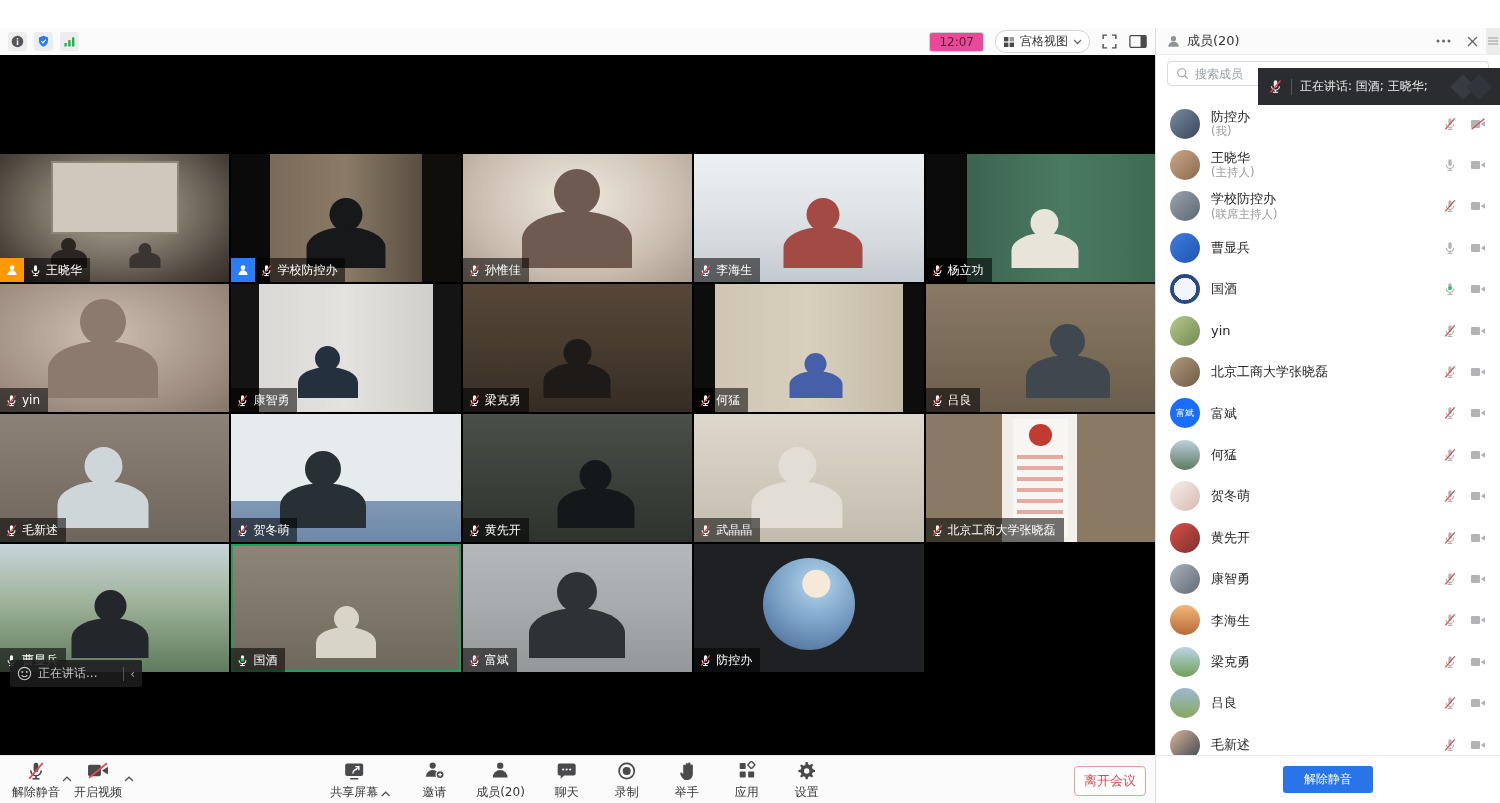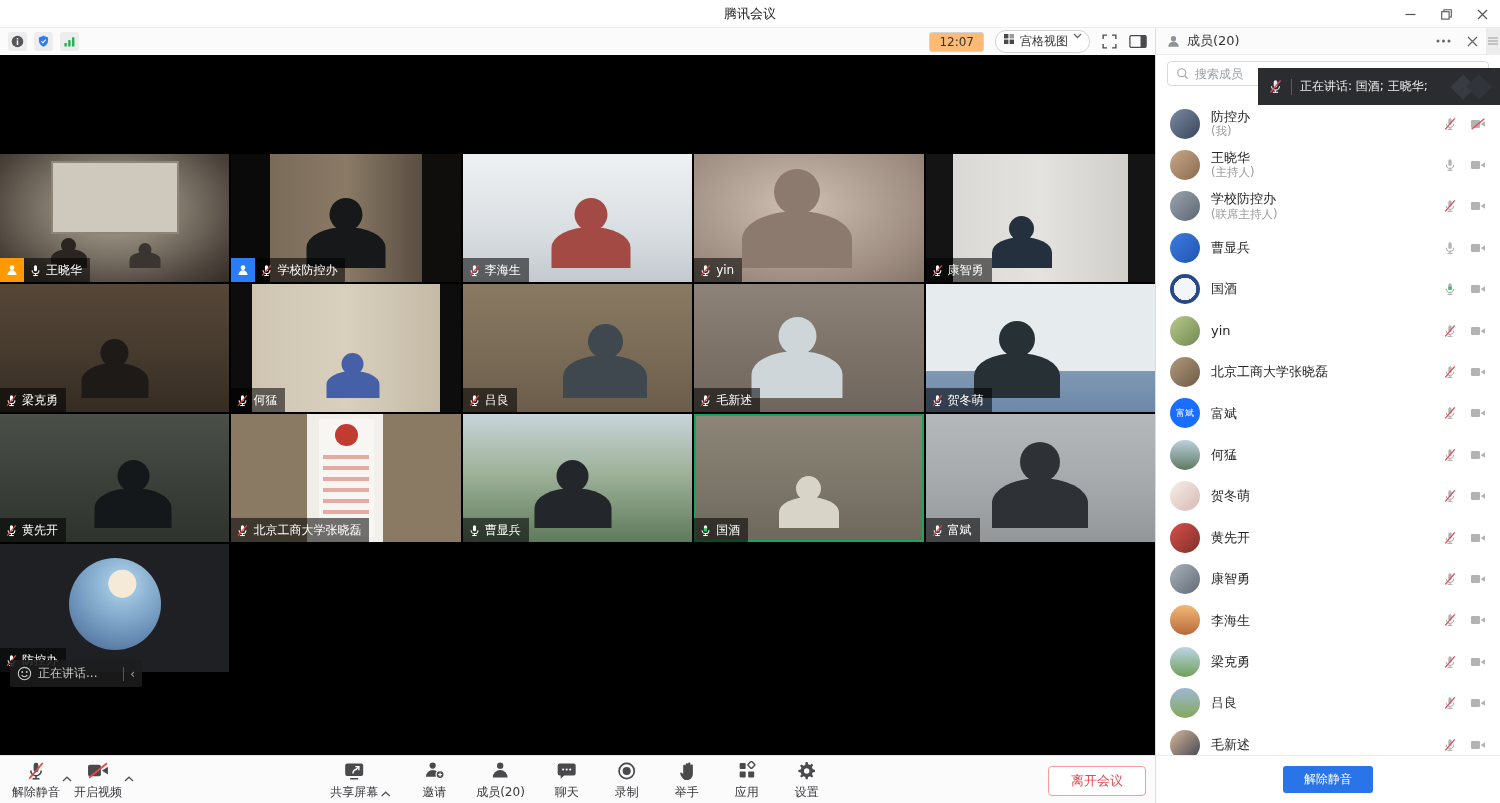--- a/index.html
+++ b/index.html
@@ -13,24 +13,24 @@
   .title { font-size:13px; color:#1b1b1b; }
   .win-controls { position:absolute; right:0; top:0; height:28px; display:flex; }
   .wc { width:36px; height:28px; display:grid; place-items:center; cursor:pointer; }
 
   
   .topbar-main { position:absolute; top:28px; left:0; width:1155px; height:27px; background:#fbfbfb;
                  display:flex; align-items:center; }
   .chips { display:flex; gap:7px; margin-left:8px; }
   .chip { width:19px; height:19px; border-radius:3px; background:#ededed; display:grid; place-items:center; cursor:pointer; }
   .tb-right { margin-left:auto; margin-right:8px; display:flex; align-items:center; gap:11px; }
-  .timebox { border:1px solid #d3d3d3; border-radius:3px; background:#fdba74; font-size:12px; color:#333;
+  .timebox { border:1px solid #d3d3d3; border-radius:3px; background:#ec4899; font-size:12px; color:#333;
              padding:2px 9px; }
   .viewbox { border:1px solid #d3d3d3; border-radius:11px; background:#fff; font-size:12px; color:#333;
-             padding:2px 7px; display:flex; gap:5px; cursor:pointer; }
+             padding:2px 7px; display:flex; align-items:center; gap:5px; cursor:pointer; }
   .tb-ic { display:grid; place-items:center; cursor:pointer; }
 
   
   .panel-header { position:absolute; top:28px; left:1155px; width:345px; height:27px; background:#fbfbfb;
                   border-left:1px solid #dcdcdc; border-bottom:1px solid #ececec;
                   display:flex; align-items:center; padding-left:10px; }
   .ph-title { font-size:13px; color:#333; margin-left:6px; }
   .ph-right { margin-left:auto; display:flex; align-items:center; }
   .ph-btn { padding:0 8px; cursor:pointer; display:grid; place-items:center; height:26px; }
   .ph-grip { width:14px; height:26px; background:#ececec; display:grid; place-items:center; cursor:pointer; }
@@ -60,21 +60,21 @@
   
   .bottombar { position:absolute; top:755px; left:0; width:1155px; height:48px; background:#fbfbfb;
                border-top:1px solid #e6e6e6; }
   .bb-left { position:absolute; left:12px; top:4px; display:flex; align-items:flex-start; }
   .bb-center { position:absolute; left:50%; transform:translateX(-50%); top:4px; display:flex; gap:24px; }
   .tool { display:flex; flex-direction:column; align-items:center; gap:3px; font-size:12px;
           color:#38383c; cursor:pointer; min-width:36px; }
   .ticon { height:21px; display:grid; place-items:center; }
   .caret { margin:7px 2px 0 2px; cursor:pointer; }
   .leave-btn { position:absolute; right:9px; top:10px; background:#fff; border:1px solid #f29d9a;
-               color:#e5484d; font-size:13px; border-radius:4px; padding:5px 22px; cursor:pointer;
+               color:#e5484d; font-size:13px; border-radius:4px; padding:5px 9px; cursor:pointer;
                font-family:inherit; }
 
   
   .panel-body { position:absolute; top:55px; left:1155px; width:345px; height:700px; background:#fff;
                 border-left:1px solid #dcdcdc; overflow:hidden; }
   .search { margin:6px 11px 0 11px; height:25px; border:1px solid #d9d9d9; border-radius:4px;
             display:flex; align-items:center; gap:6px; padding:0 8px; background:#fff; }
   .search input { border:none; outline:none; flex:1; font-size:12px; color:#333; background:transparent;
                   font-family:inherit; }
   .search input::placeholder { color:#9aa0a6; }
@@ -99,41 +99,20 @@
            color:#ececec; font-size:12px; overflow:hidden; }
   .toast .t-div { width:1px; height:16px; background:#565a61; }
   .t-marks { position:absolute; right:4px; top:4px; width:44px; height:30px; opacity:.85; }
   .dia { position:absolute; width:18px; height:18px; transform:rotate(45deg); }
 </style>
 </head>
 <body>
 
 <div class="app" style="--blue: #2874e8; --red: #e5484d; --green: #17a45c; --orange: #f90; --cohost: #2a7cf7;">
 
-  <div class="titlebar">
-    <span class="title">腾讯会议</span>
-    <div class="win-controls">
-      <span class="wc">
-        <svg width="11" height="11" viewBox="0 0 11 11">
-            <line x1="0.5" y1="5.5" x2="10.5" y2="5.5" stroke="#555" stroke-width="1.2"></line>
-          </svg>
-      </span>
-      <span class="wc">
-        <svg width="11" height="11" viewBox="0 0 11 11">
-            <rect x="0.7" y="2.7" width="7.4" height="7.4" fill="none" stroke="#555" stroke-width="1.1"></rect>
-            <path d="M3 2.7V.7h7.3V8H8.2" fill="none" stroke="#555" stroke-width="1.1"></path>
-          </svg>
-      </span>
-      <span class="wc">
-        <svg width="11" height="11" viewBox="0 0 11 11">
-            <path d="M1 1l9 9M10 1l-9 9" stroke="#555" stroke-width="1.2"></path>
-          </svg>
-      </span>
-    </div>
-  </div>
 
   <div class="topbar-main">
     <div class="chips">
       <span class="chip">
         <svg width="13" height="13" viewBox="0 0 14 14">
             <circle cx="7" cy="7" r="6.2" fill="#54565a"></circle>
             <rect x="6.2" y="3.2" width="1.6" height="1.6" fill="#fff"></rect>
             <rect x="6.2" y="5.8" width="1.6" height="5" fill="#fff"></rect>
           </svg>
       </span>
@@ -256,39 +235,77 @@
 
     <path d="M3.8 7.6a4.2 4.2 0 0 0 8.4 0" fill="none" stroke="#fff" stroke-width="1.3"></path>
     <line x1="8" y1="11.9" x2="8" y2="13.8" stroke="#fff" stroke-width="1.3"></line>
     <line x1="5.2" y1="14.2" x2="10.8" y2="14.2" stroke="#fff" stroke-width="1.3"></line>
     <line x1="2.6" y1="14.2" x2="13.4" y2="1.6" stroke="#e5484d" stroke-width="1.5"></line>
   </svg>
               <span>学校防控办</span>
             </span>
           </div>
         </div>
+        <div class="tile" style="background: radial-gradient(at 50% 35%, rgb(239, 233, 223) 0%, rgb(201, 188, 174) 65%, rgb(167, 154, 140) 100%);">
+          <div class="pwrap" style="left:50%;bottom:14px">
+      <div class="phead" style="width:46px;height:46px;background:#6e5a50"></div>
+      <div class="pbody" style="width:110px;height:57px;background:#6e5a50;margin-top:-4px"></div>
+          </div>
+          <div class="nameplate">
+    <span class="np-label">
+              <svg width="13" height="13" viewBox="0 0 16 16">
+    <rect x="6.1" y="1.4" width="3.8" height="7.6" rx="1.9" fill="#fff"></rect>
+
+    <path d="M3.8 7.6a4.2 4.2 0 0 0 8.4 0" fill="none" stroke="#fff" stroke-width="1.3"></path>
+    <line x1="8" y1="11.9" x2="8" y2="13.8" stroke="#fff" stroke-width="1.3"></line>
+    <line x1="5.2" y1="14.2" x2="10.8" y2="14.2" stroke="#fff" stroke-width="1.3"></line>
+    <line x1="2.6" y1="14.2" x2="13.4" y2="1.6" stroke="#e5484d" stroke-width="1.5"></line>
+  </svg>
+              <span>孙惟佳</span>
+            </span>
+          </div>
+        </div>
         <div class="tile" style="background: linear-gradient(rgb(238, 241, 243) 0%, rgb(217, 222, 226) 60%, rgb(195, 202, 207) 100%);">
           <div class="pwrap" style="left:56%;bottom:14px">
       <div class="phead" style="width:33px;height:33px;background:#a34a44"></div>
       <div class="pbody" style="width:79px;height:41px;background:#a34a44;margin-top:-4px"></div>
           </div>
           <div class="nameplate">
     <span class="np-label">
               <svg width="13" height="13" viewBox="0 0 16 16">
     <rect x="6.1" y="1.4" width="3.8" height="7.6" rx="1.9" fill="#fff"></rect>
 
     <path d="M3.8 7.6a4.2 4.2 0 0 0 8.4 0" fill="none" stroke="#fff" stroke-width="1.3"></path>
     <line x1="8" y1="11.9" x2="8" y2="13.8" stroke="#fff" stroke-width="1.3"></line>
     <line x1="5.2" y1="14.2" x2="10.8" y2="14.2" stroke="#fff" stroke-width="1.3"></line>
     <line x1="2.6" y1="14.2" x2="13.4" y2="1.6" stroke="#e5484d" stroke-width="1.5"></line>
   </svg>
               <span>李海生</span>
             </span>
           </div>
         </div>
+        <div class="tile" style="background: linear-gradient(90deg, rgb(11, 11, 11) 0%, rgb(11, 11, 11) 18%, rgb(60, 100, 80) 18%, rgb(74, 122, 98) 60%, rgb(63, 107, 84) 100%);">
+          <div class="pwrap" style="left:52%;bottom:14px">
+      <div class="phead" style="width:28px;height:28px;background:#e8e4da"></div>
+      <div class="pbody" style="width:67px;height:35px;background:#e8e4da;margin-top:-4px"></div>
+          </div>
+          <div class="nameplate">
+    <span class="np-label">
+              <svg width="13" height="13" viewBox="0 0 16 16">
+    <rect x="6.1" y="1.4" width="3.8" height="7.6" rx="1.9" fill="#fff"></rect>
+
+    <path d="M3.8 7.6a4.2 4.2 0 0 0 8.4 0" fill="none" stroke="#fff" stroke-width="1.3"></path>
+    <line x1="8" y1="11.9" x2="8" y2="13.8" stroke="#fff" stroke-width="1.3"></line>
+    <line x1="5.2" y1="14.2" x2="10.8" y2="14.2" stroke="#fff" stroke-width="1.3"></line>
+    <line x1="2.6" y1="14.2" x2="13.4" y2="1.6" stroke="#e5484d" stroke-width="1.5"></line>
+  </svg>
+              <span>杨立功</span>
+            </span>
+          </div>
+        </div>
         <div class="tile" style="background: radial-gradient(at 45% 40%, rgb(205, 191, 178) 0%, rgb(158, 141, 128) 70%, rgb(133, 117, 103) 100%);">
           <div class="pwrap" style="left:45%;bottom:14px">
       <div class="phead" style="width:46px;height:46px;background:#8d7a6e"></div>
       <div class="pbody" style="width:110px;height:57px;background:#8d7a6e;margin-top:-4px"></div>
           </div>
           <div class="nameplate">
     <span class="np-label">
               <svg width="13" height="13" viewBox="0 0 16 16">
     <rect x="6.1" y="1.4" width="3.8" height="7.6" rx="1.9" fill="#fff"></rect>
 
@@ -424,20 +441,39 @@
     <span class="np-label">
               <svg width="13" height="13" viewBox="0 0 16 16">
     <rect x="6.1" y="1.4" width="3.8" height="7.6" rx="1.9" fill="#fff"></rect>
 
     <path d="M3.8 7.6a4.2 4.2 0 0 0 8.4 0" fill="none" stroke="#fff" stroke-width="1.3"></path>
     <line x1="8" y1="11.9" x2="8" y2="13.8" stroke="#fff" stroke-width="1.3"></line>
     <line x1="5.2" y1="14.2" x2="10.8" y2="14.2" stroke="#fff" stroke-width="1.3"></line>
     <line x1="2.6" y1="14.2" x2="13.4" y2="1.6" stroke="#e5484d" stroke-width="1.5"></line>
   </svg>
               <span>黄先开</span>
+            </span>
+          </div>
+        </div>
+        <div class="tile" style="background: linear-gradient(rgb(221, 216, 204) 0%, rgb(207, 201, 187) 55%, rgb(194, 188, 174) 100%);">
+          <div class="pwrap" style="left:45%;bottom:14px">
+      <div class="phead" style="width:38px;height:38px;background:#e2ded6"></div>
+      <div class="pbody" style="width:91px;height:47px;background:#e2ded6;margin-top:-4px"></div>
+          </div>
+          <div class="nameplate">
+    <span class="np-label">
+              <svg width="13" height="13" viewBox="0 0 16 16">
+    <rect x="6.1" y="1.4" width="3.8" height="7.6" rx="1.9" fill="#fff"></rect>
+
+    <path d="M3.8 7.6a4.2 4.2 0 0 0 8.4 0" fill="none" stroke="#fff" stroke-width="1.3"></path>
+    <line x1="8" y1="11.9" x2="8" y2="13.8" stroke="#fff" stroke-width="1.3"></line>
+    <line x1="5.2" y1="14.2" x2="10.8" y2="14.2" stroke="#fff" stroke-width="1.3"></line>
+    <line x1="2.6" y1="14.2" x2="13.4" y2="1.6" stroke="#e5484d" stroke-width="1.5"></line>
+  </svg>
+              <span>武晶晶</span>
             </span>
           </div>
         </div>
         <div class="tile" style="background: linear-gradient(90deg, rgb(138, 122, 100) 0%, rgb(138, 122, 100) 33%, rgb(240, 237, 232) 33%, rgb(244, 241, 236) 66%, rgb(138, 122, 100) 66%);">
           <div style="position:absolute;left:38%;top:4%;width:24%;height:92%;background:#f8f6f3"></div>
       <div style="position:absolute;left:45%;top:8%;width:10%;height:17%;border-radius:50%;background:#c23b30"></div>
       <div style="position:absolute;left:40%;top:32%;width:20%;height:48%;background:repeating-linear-gradient(180deg,#e5aba3 0 4px,#f8f6f3 4px 11px)"></div>
           <div class="nameplate">
     <span class="np-label">
               <svg width="13" height="13" viewBox="0 0 16 16">

